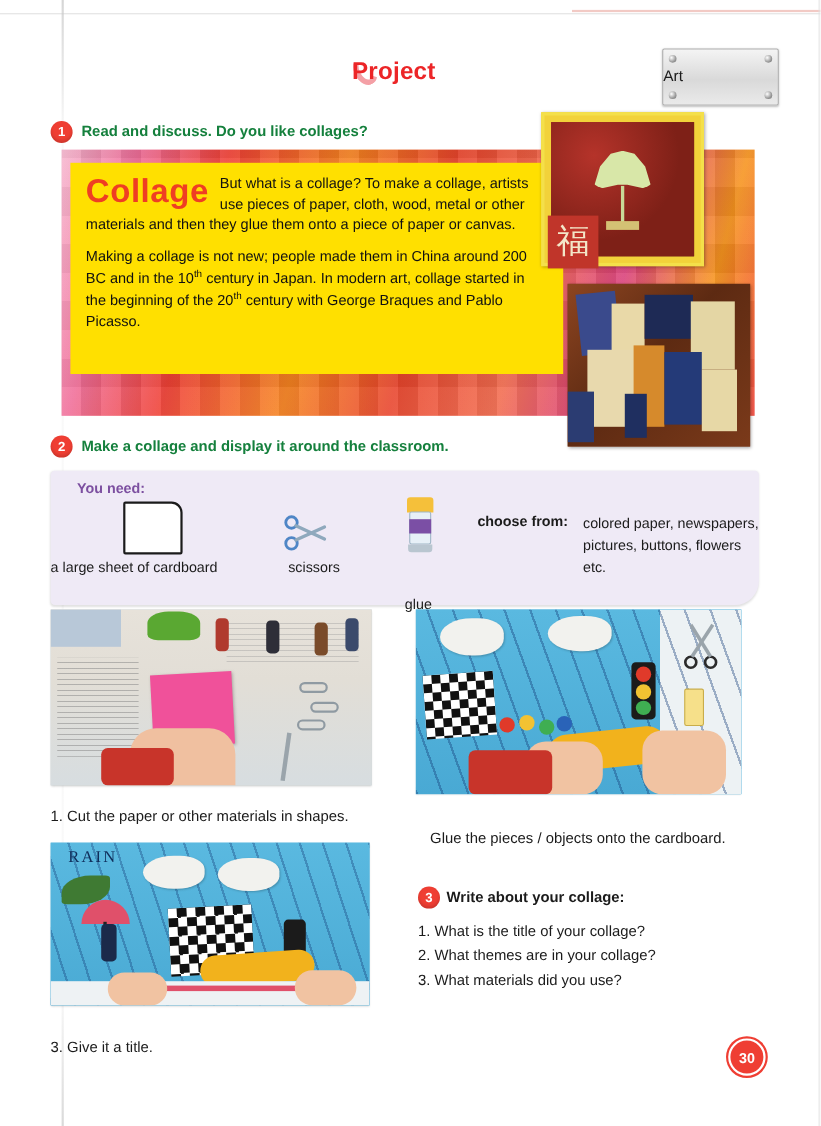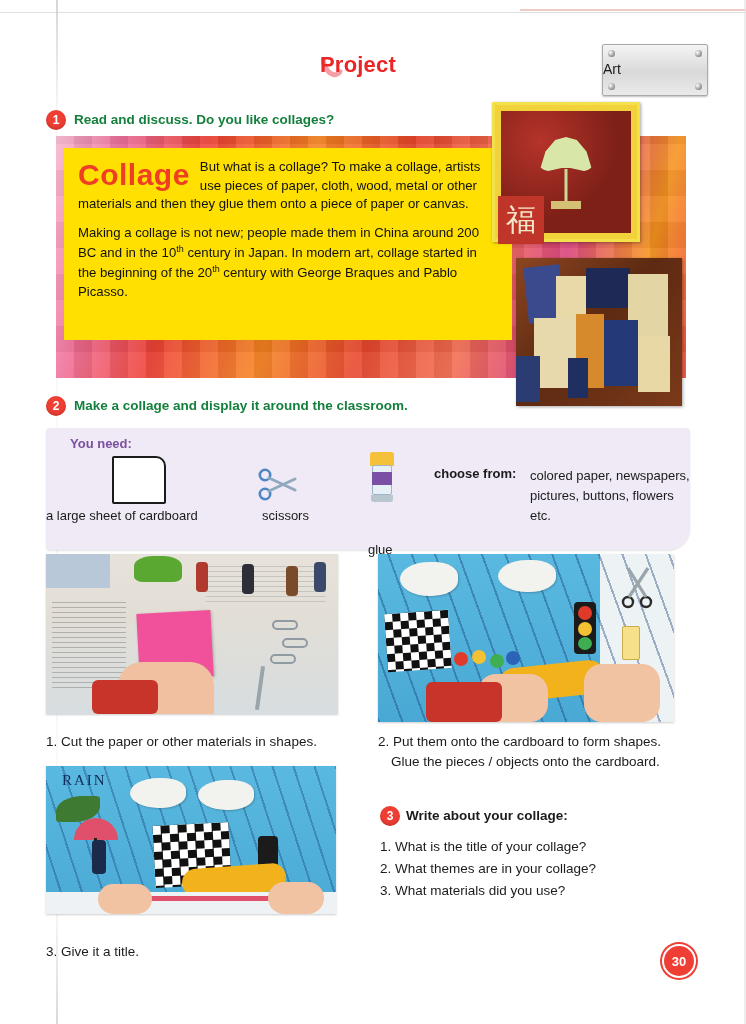--- a/index.html
+++ b/index.html
@@ -429,21 +429,21 @@
       <span class="p2-dot" style="left:2px; top:2px; background:#e03a2a;"></span>
       <span class="p2-dot" style="left:20px; top:0px; background:#f2c232;"></span>
       <span class="p2-dot" style="left:38px; top:4px; background:#3fae52;"></span>
       <span class="p2-dot" style="left:54px; top:1px; background:#2a63b8;"></span>
     </div>
     <div class="p2-hand h1"></div>
     <div class="p2-hand h2"></div>
     <div class="p2-sleeve2"></div>
   </div>
   <div class="cap" style="left:378px; top:732px; width:312px;">
-    <span>2. Put them onto the cardboard to form shapes.</span><br>
+    <br>
     <span style="display:inline-block; padding-left:13px;">Glue the pieces / objects onto the cardboard.</span>
   </div>
 
   <div class="photo photo3">
     <div class="p3-bg"></div>
     <div class="p3-rain"></div>
     <div class="p3-title">RAIN</div>
     <span class="p3-cloud c1"></span>
     <span class="p3-cloud c2"></span>
     <div class="p3-leaf"></div>

